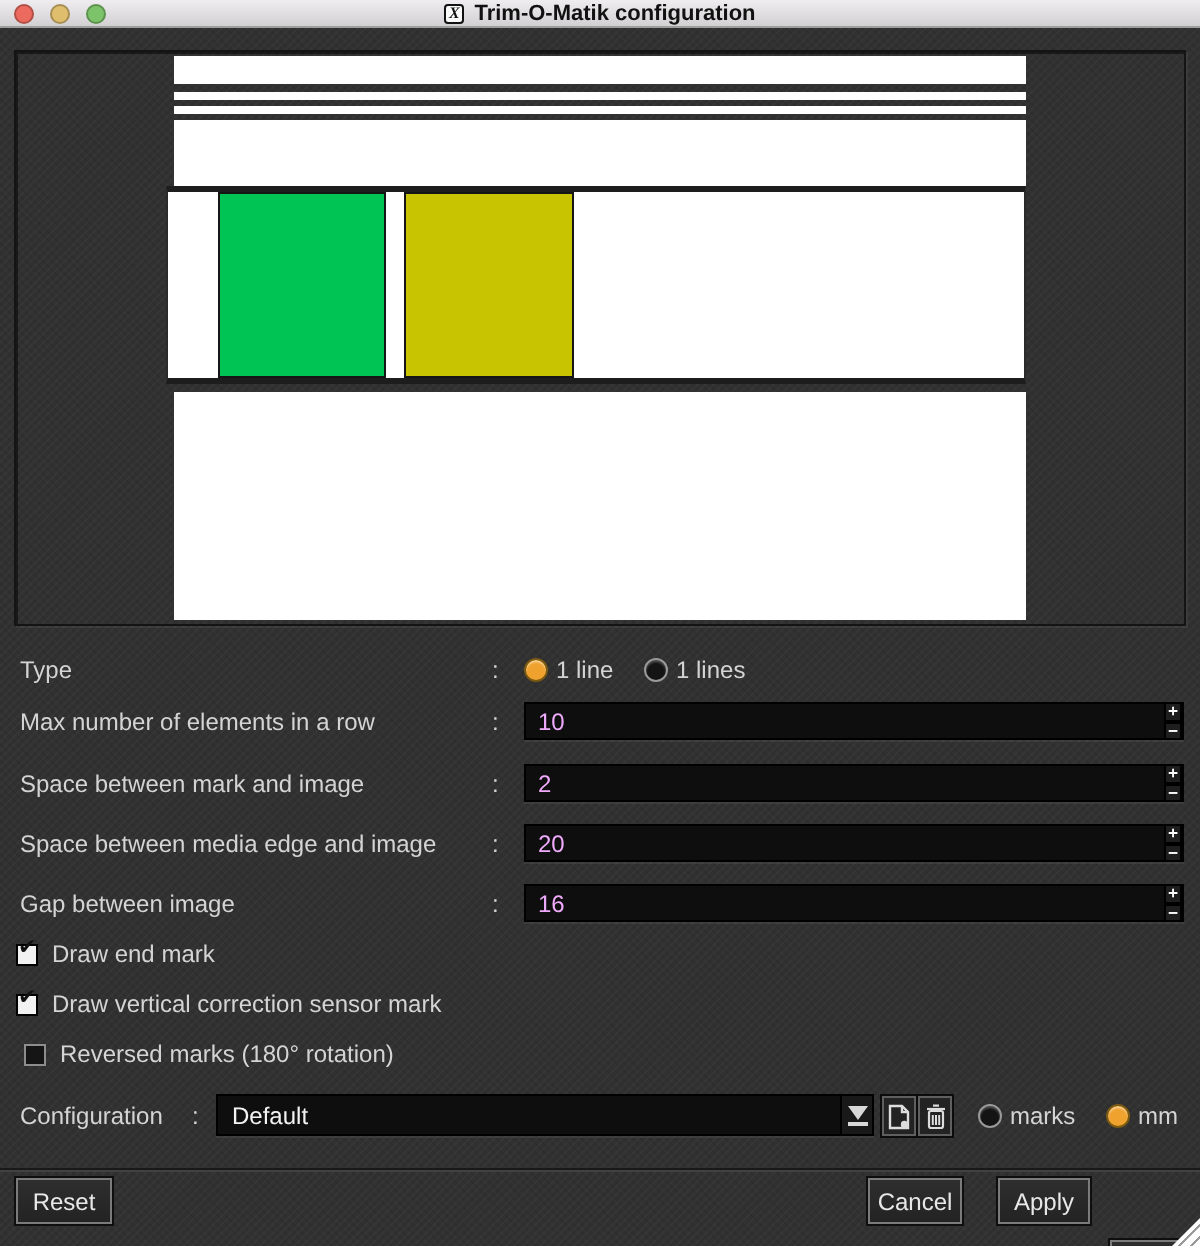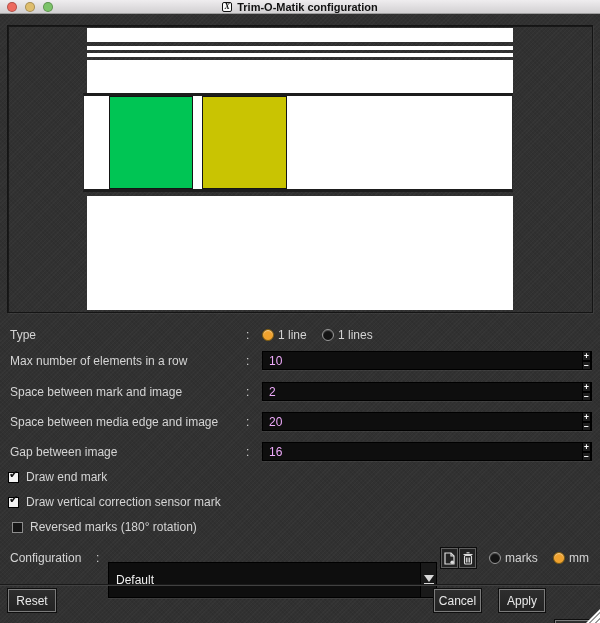--- a/index.html
+++ b/index.html
@@ -75,21 +75,21 @@
     background:#141414;border:1px solid #9a9a9a;box-shadow:inset 0 1px 1px rgba(255,255,255,.25);}
   .radio.selected{background:#f0a22e;border:1px solid #7a5a12;
     box-shadow:inset 0 1px 1px rgba(255,255,255,.5);}
   .radio-wrap{position:absolute;top:0;bottom:0;display:flex;align-items:center;gap:4px;cursor:pointer;}
   .checkbox{display:inline-block;width:11px;height:11px;background:#151515;
     border:1px solid #8d8d8d;position:relative;}
   .checkbox.checked{background:#f2f2f2;border:1px solid #000;}
   .checkbox .glyph{position:absolute;left:0px;top:-4px;color:#111;font-size:11px;line-height:11px;}
   .cb-row{display:flex;align-items:center;gap:7px;cursor:pointer;}
   
-  #cfg-field{position:absolute;left:108px;top:15px;height:36px;width:329px;
+  #cfg-field{position:absolute;left:108px;top:0;height:21px;width:329px;
     background:#0e0e0e;border:1px solid #000;box-shadow:0 1px 0 rgba(255,255,255,.06);padding-left:24px;}
   #cfg-field input{position:absolute;left:0;top:0;width:calc(100% - 16px);height:100%;
     background:transparent;border:none;outline:none;color:#f2f2f2;
     font:12px "Liberation Sans",sans-serif;padding:0 4px 0 7px;}
   #cfg-arrow{position:absolute;right:0;top:0;bottom:0;width:16px;background:#191919;
     border-left:1px solid #000;display:flex;flex-direction:column;align-items:center;
     justify-content:center;gap:1px;cursor:pointer;}
   #cfg-arrow .tri{width:0;height:0;border-left:5px solid transparent;
     border-right:5px solid transparent;border-top:7px solid #d8d8d8;}
   #cfg-arrow .bar{width:10px;height:2px;background:#d8d8d8;}

